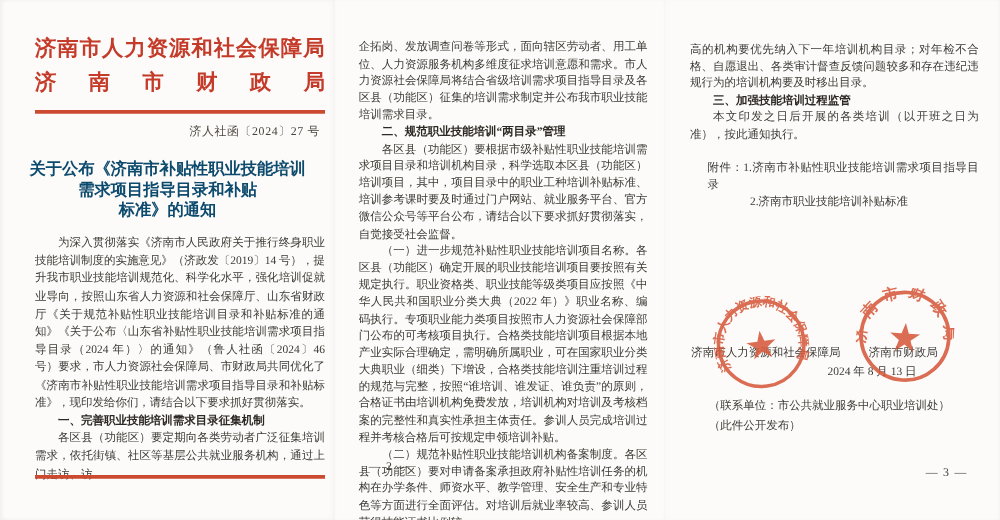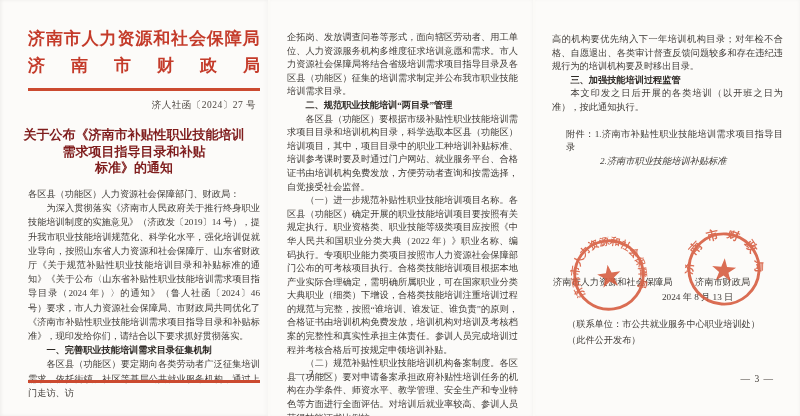--- a/index.html
+++ b/index.html
@@ -17,34 +17,34 @@
   .page-3 { left:535px; width:265px; box-shadow:inset -1px 0 3px rgba(0,0,0,0.03); }
 
   
   .lh { position:absolute; top:25px; left:28px; width:232px; color:#c43b2a; font-weight:bold; }
   .lh-line1 { font-size:17px; line-height:27px; text-align:justify; text-align-last:justify; letter-spacing:0.5px; }
   .lh-line2 { font-size:17px; line-height:27px; text-align:justify; text-align-last:justify; }
   .rule-top    { position:absolute; top:88px;  left:28px; width:232px; height:3px;   background:#cb4a30; }
   .rule-bottom { position:absolute; top:380px; left:28px; width:232px; height:2.5px; background:#cb4a30; }
   .doc-num { position:absolute; top:99px; right:12px; font-size:9.5px; color:#4a443f; letter-spacing:0.5px; }
   .doc-title { position:absolute; top:127px; left:18px; width:232px; text-align:center;
-               font-size:13px; font-weight:bold; color:#7f1d1d; line-height:16.5px; }
+               font-size:13px; font-weight:bold; color:#0c4a6e; line-height:16.5px; }
 
   
   .bodytext { position:absolute; font-size:9.2px; color:#3e3a36; text-align:justify; }
   .p1-body { top:187px; left:28px; width:232px; line-height:14.2px; }
   .p2-body { top:31px;  left:17px; width:231px; line-height:13.6px; }
   .p3-body { top:33px;  left:17px; width:231px; line-height:13.6px; }
   .para { text-indent:2em; }
   .para-cont { text-indent:0; }
   .hd { font-weight:bold; color:#2c2824; text-indent:2em; }
 
   .attach { margin-top:13px; }
   .attach .a1 { padding-left:14px; }
-  .attach .a2 { padding-left:48px;font-style:italic; }
+  .attach .a2 { padding-left:48px; }
 
   .pagenum { position:absolute; font-size:9.5px; color:#45403b; letter-spacing:1px; }
   .pn-2 { top:369px; left:25px; }
   .pn-3 { top:374px; right:26px; }
 
   
   .signer { position:absolute; font-size:9.2px; color:#3e3a36; white-space:nowrap; }
   .signer-1 { top:276px; left:18px; }
   .signer-2 { top:276px; left:160px; }
   .sign-date { position:absolute; top:291px; left:127px; font-size:9.2px; color:#3e3a36; white-space:nowrap; }
@@ -67,33 +67,32 @@
       <div class="lh-line2">济南市财政局</div>
     </div>
     <div class="rule-top"></div>
     <div class="doc-num">济人社函〔2024〕27 号</div>
     <div class="doc-title">
       <div>关于公布《济南市补贴性职业技能培训</div>
       <div>需求项目指导目录和补贴</div>
       <div>标准》的通知</div>
     </div>
     <div class="bodytext p1-body">
-      <div class="para-cont">各区县（功能区）人力资源社会保障部门、财政局：</div>
       <div class="para">为深入贯彻落实《济南市人民政府关于推行终身职业技能培训制度的实施意见》（济政发〔2019〕14 号），提升我市职业技能培训规范化、科学化水平，强化培训促就业导向，按照山东省人力资源和社会保障厅、山东省财政厅《关于规范补贴性职业技能培训目录和补贴标准的通知》《关于公布〈山东省补贴性职业技能培训需求项目指导目录（2024 年）〉的通知》（鲁人社函〔2024〕46 号）要求，市人力资源社会保障局、市财政局共同优化了《济南市补贴性职业技能培训需求项目指导目录和补贴标准》，现印发给你们，请结合以下要求抓好贯彻落实。</div>
       <div class="hd">一、完善职业技能培训需求目录征集机制</div>
       <div class="para">各区县（功能区）要定期向各类劳动者广泛征集培训需求，依托街镇、社区等基层公共就业服务机构，通过上门走访、访</div>
     </div>
     <div class="rule-bottom"></div>
   </div>
 
   <div class="page page-2">
     <div class="bodytext p2-body">
       <div class="para-cont">企拓岗、发放调查问卷等形式，面向辖区劳动者、用工单位、人力资源服务机构多维度征求培训意愿和需求。市人力资源社会保障局将结合省级培训需求项目指导目录及各区县（功能区）征集的培训需求制定并公布我市职业技能培训需求目录。</div>
       <div class="hd">二、规范职业技能培训“两目录”管理</div>
-      <div class="para">各区县（功能区）要根据市级补贴性职业技能培训需求项目目录和培训机构目录，科学选取本区县（功能区）培训项目，其中，项目目录中的职业工种培训补贴标准、培训参考课时要及时通过门户网站、就业服务平台、合格证书由培训机构免费发放，方便劳动者查询和按需选择，自觉接受社会监督。</div>
+      <div class="para">各区县（功能区）要根据市级补贴性职业技能培训需求项目目录和培训机构目录，科学选取本区县（功能区）培训项目，其中，项目目录中的职业工种培训补贴标准、培训参考课时要及时通过门户网站、就业服务平台、官方微信公众号等平台公布，请结合以下要求抓好贯彻落实，自觉接受社会监督。</div>
       <div class="para">（一）进一步规范补贴性职业技能培训项目名称。各区县（功能区）确定开展的职业技能培训项目要按照有关规定执行。职业资格类、职业技能等级类项目应按照《中华人民共和国职业分类大典（2022 年）》职业名称、编码执行。专项职业能力类项目按照市人力资源社会保障部门公布的可考核项目执行。合格类技能培训项目根据本地产业实际合理确定，需明确所属职业，可在国家职业分类大典职业（细类）下增设，合格类技能培训注重培训过程的规范与完整，按照“谁培训、谁发证、谁负责”的原则，合格证书由培训机构免费发放，培训机构对培训及考核档案的完整性和真实性承担主体责任。参训人员完成培训过程并考核合格后可按规定申领培训补贴。</div>
       <div class="para">（二）规范补贴性职业技能培训机构备案制度。各区县（功能区）要对申请备案承担政府补贴性培训任务的机构在办学条件、师资水平、教学管理、安全生产和专业特色等方面进行全面评估。对培训后就业率较高、参训人员获得技能证书比例较</div>
     </div>
     <div class="pagenum pn-2">— 2 —</div>
   </div>
 
   <div class="page page-3">
     <div class="bodytext p3-body">
       <div class="para-cont">高的机构要优先纳入下一年培训机构目录；对年检不合格、自愿退出、各类审计督查反馈问题较多和存在违纪违规行为的培训机构要及时移出目录。</div>
       <div class="hd">三、加强技能培训过程监管</div>

